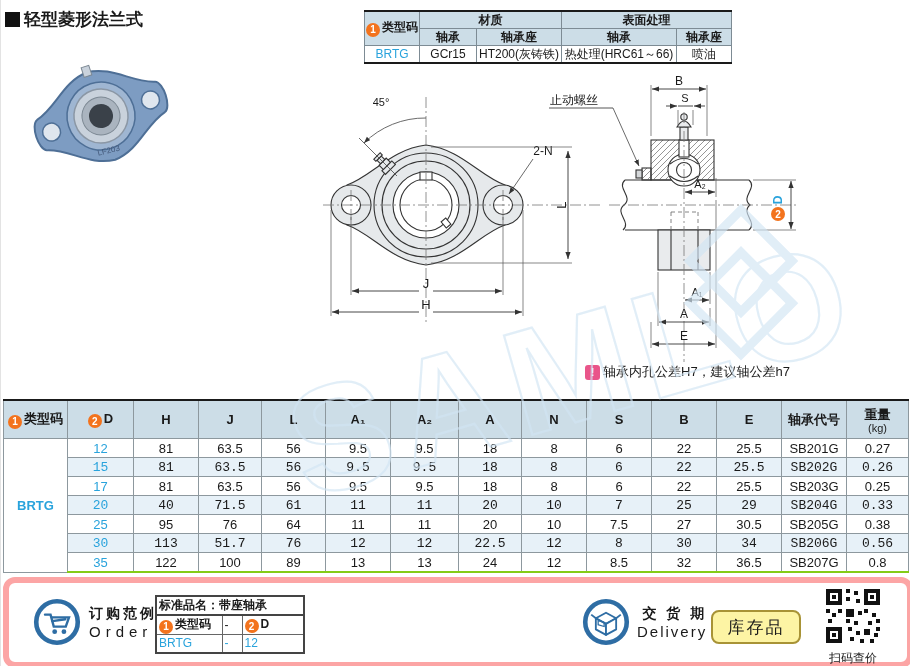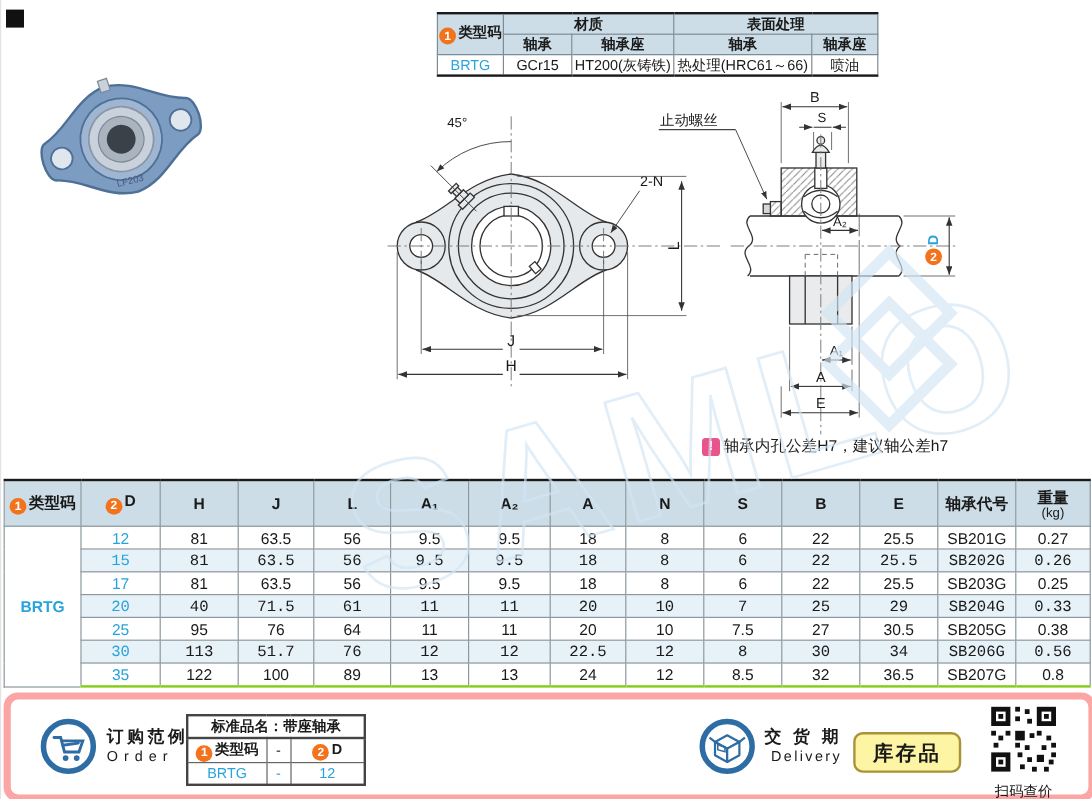--- a/index.html
+++ b/index.html
@@ -33,38 +33,39 @@
   .photo{position:absolute;left:12px;top:48px;z-index:1;}
   .note{position:absolute;left:584px;top:363px;display:flex;align-items:center;font-size:13px;z-index:2;}
   .note .bang{width:15px;height:15px;border-radius:3px;background:#e9558a;color:#fff;font-weight:bold;font-size:11px;
         display:inline-flex;align-items:center;justify-content:center;margin-right:3px;}
   
   .wm{position:absolute;left:280px;top:120px;z-index:3;pointer-events:none;opacity:.65;}
   
   .footer{position:absolute;left:2px;top:577px;width:898px;height:79px;border:6px solid #fca5a5;border-radius:12px;z-index:2;}
   .icircle{position:absolute;width:48px;height:48px;}
   .lblcn{font-size:14px;letter-spacing:3px;font-weight:bold;white-space:nowrap;}
-  .lblen{font-size:12px;letter-spacing:5px;white-space:nowrap;}
+  .lblen{font-size:15px;letter-spacing:5px;white-space:nowrap;}
   .ordtab{position:absolute;left:146px;top:12px;border-collapse:collapse;table-layout:fixed;font-size:12px;background:#fff;}
-  .ordtab td{border:1px solid #666;text-align:center;height:17px;padding:0 2px;}
+  .ordtab td{border:1px solid #666;height:17px;padding:0 2px;}
   .ordtab .t{font-weight:bold;border:2px solid #444;}
   .ordtab tr td{border-width:1px;}
   .ordtab{border:2px solid #444;}
   .badge{position:absolute;left:702px;top:27px;width:86px;height:30px;background:#fdf4a4;border:2px solid #a89336;
-         border-radius:8px;display:flex;align-items:center;justify-content:center;font-size:17px;font-weight:bold;letter-spacing:2px;}
+         border-radius:8px;display:flex;align-items:center;justify-content:center;font-size:17px;font-weight:normal;letter-spacing:2px;}
   .qrwrap{position:absolute;left:812px;top:4px;width:64px;text-align:center;}
   .qrcap{font-size:12px;margin-top:1px;white-space:nowrap;}
 </style>
 </head>
 <body>
 
 <div class="page">
 
   <div class="title">
     <span class="sq"></span>
+    <span>轻型菱形法兰式</span>
   </div>
 
   <svg class="photo" width="175" height="128" viewBox="0 0 175 128">
     <g transform="translate(88,68) rotate(-18)">
       <path d="M0,-46 C26,-44 40,-22 62,-16 C70,-13 70,13 62,16 C40,22 26,44 0,46 C-26,44 -40,22 -62,16 C-70,13 -70,-13 -62,-16 C-40,-22 -26,-44 0,-46 Z" fill="#7d9cc2" stroke="#4e6f96" stroke-width="2"></path>
       <circle cx="-52" cy="0" r="9" fill="#dfe6ee" stroke="#4e6f96" stroke-width="1.5"></circle>
       <circle cx="52" cy="0" r="9" fill="#dfe6ee" stroke="#4e6f96" stroke-width="1.5"></circle>
       <circle cx="0" cy="0" r="34" fill="#9fb6d2" stroke="#4e6f96" stroke-width="1.5"></circle>
       <circle cx="0" cy="0" r="27" fill="#c9d2dc" stroke="#8b97a5" stroke-width="1.5"></circle>
       <circle cx="0" cy="0" r="19" fill="#aab4bf" stroke="#7d8994" stroke-width="1"></circle>

